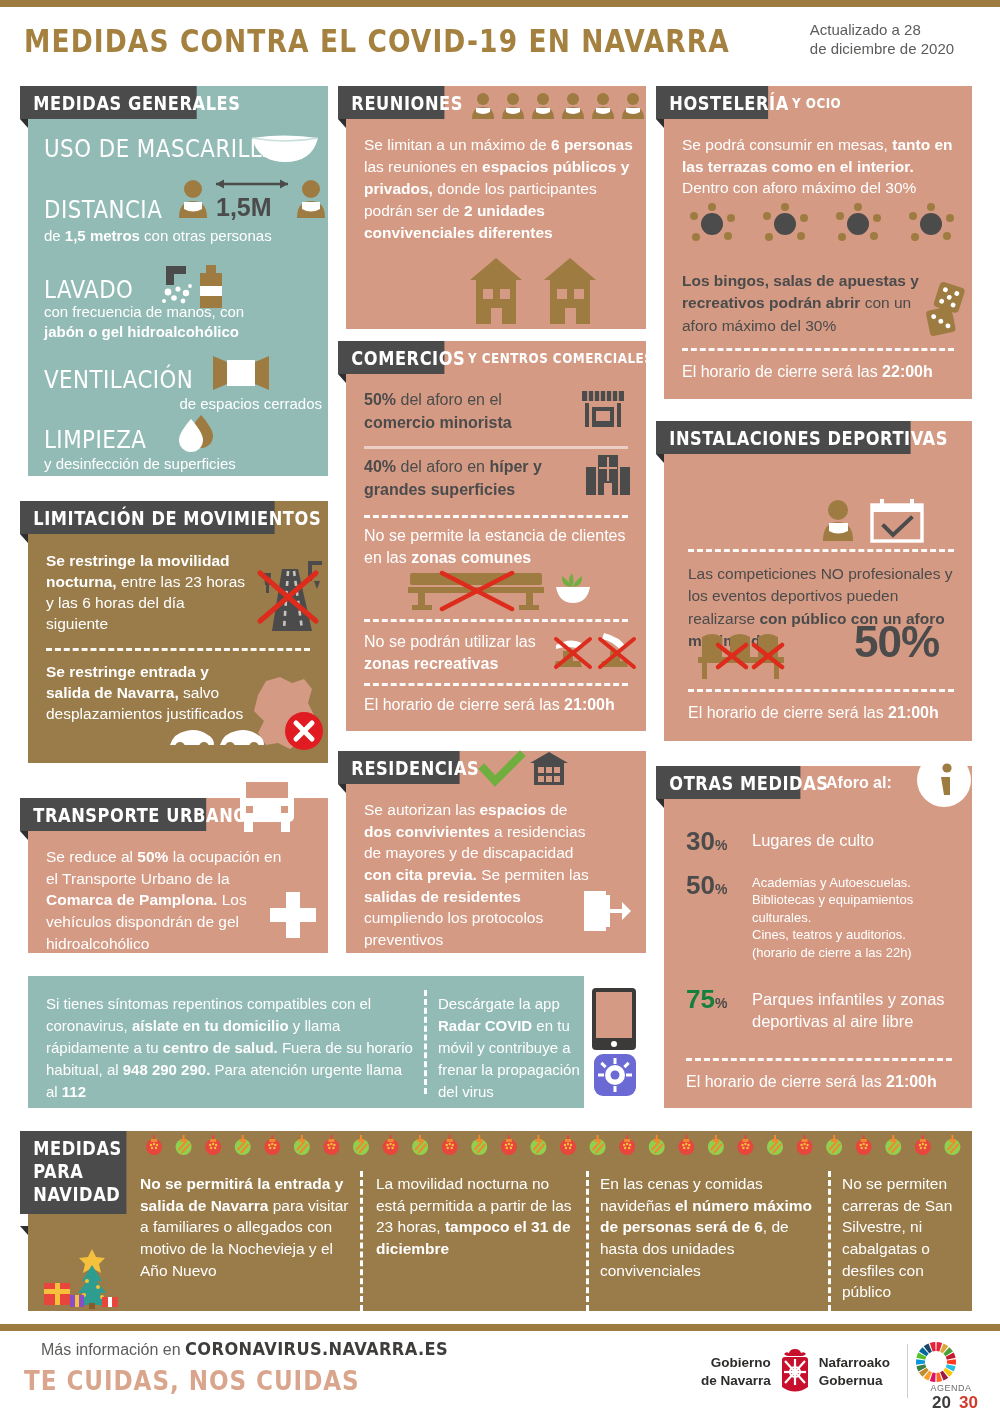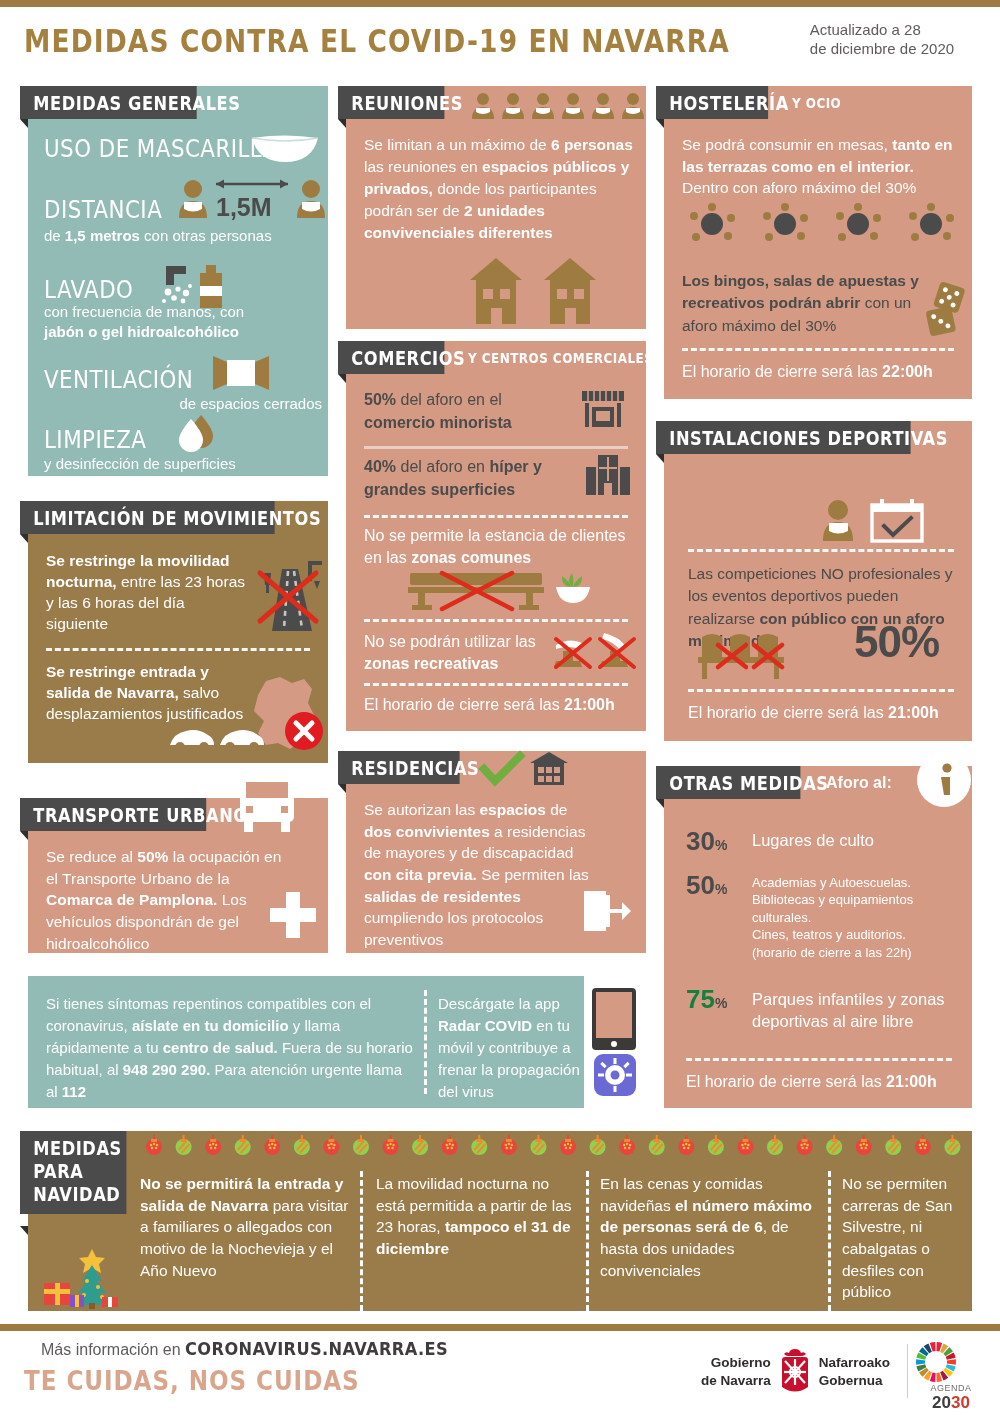--- a/index.html
+++ b/index.html
@@ -73,21 +73,21 @@
   .foot-b { position:absolute; left:24px; top:1365px;
     font-family:"DejaVu Sans Condensed","Liberation Sans Narrow","Liberation Sans", sans-serif;
     font-weight:bold; font-size:27px; letter-spacing:1px; color:#d9a58c; text-transform:uppercase;
     transform:scaleX(0.95); transform-origin:left center; }
   .gob { position:absolute; right:110px; top:1348px; text-align:center;
          font-size:13.5px; font-weight:bold; color:#2e2c2b; line-height:1.35; }
   .gob-row { display:flex; align-items:center; gap:6px; }
   .agenda { position:absolute; right:12px; top:1340px; width:74px; text-align:center; }
   .agenda-lbl { font-size:9px; color:#6e6c6a; letter-spacing:.5px; line-height:1.05; }
   .agenda-num { font-family:"Liberation Sans", sans-serif; font-weight:bold; font-size:17px; color:#3f3d3c; letter-spacing:0; }
-  .agenda-num span { color:#d13a2c; }
+  .agenda-num span { color:#d13a2c;margin-left:8px; }
   .vsep { position:absolute; right:92px; top:1344px; width:1px; height:54px; background:#cfcdcb; }
 </style>
 </head>
 <body>
 
 <div class="topbar"></div>
 <div class="botbar"></div>
 
 <div class="hdr">
   <span class="hdr-title">MEDIDAS CONTRA EL COVID-19 EN NAVARRA</span>

